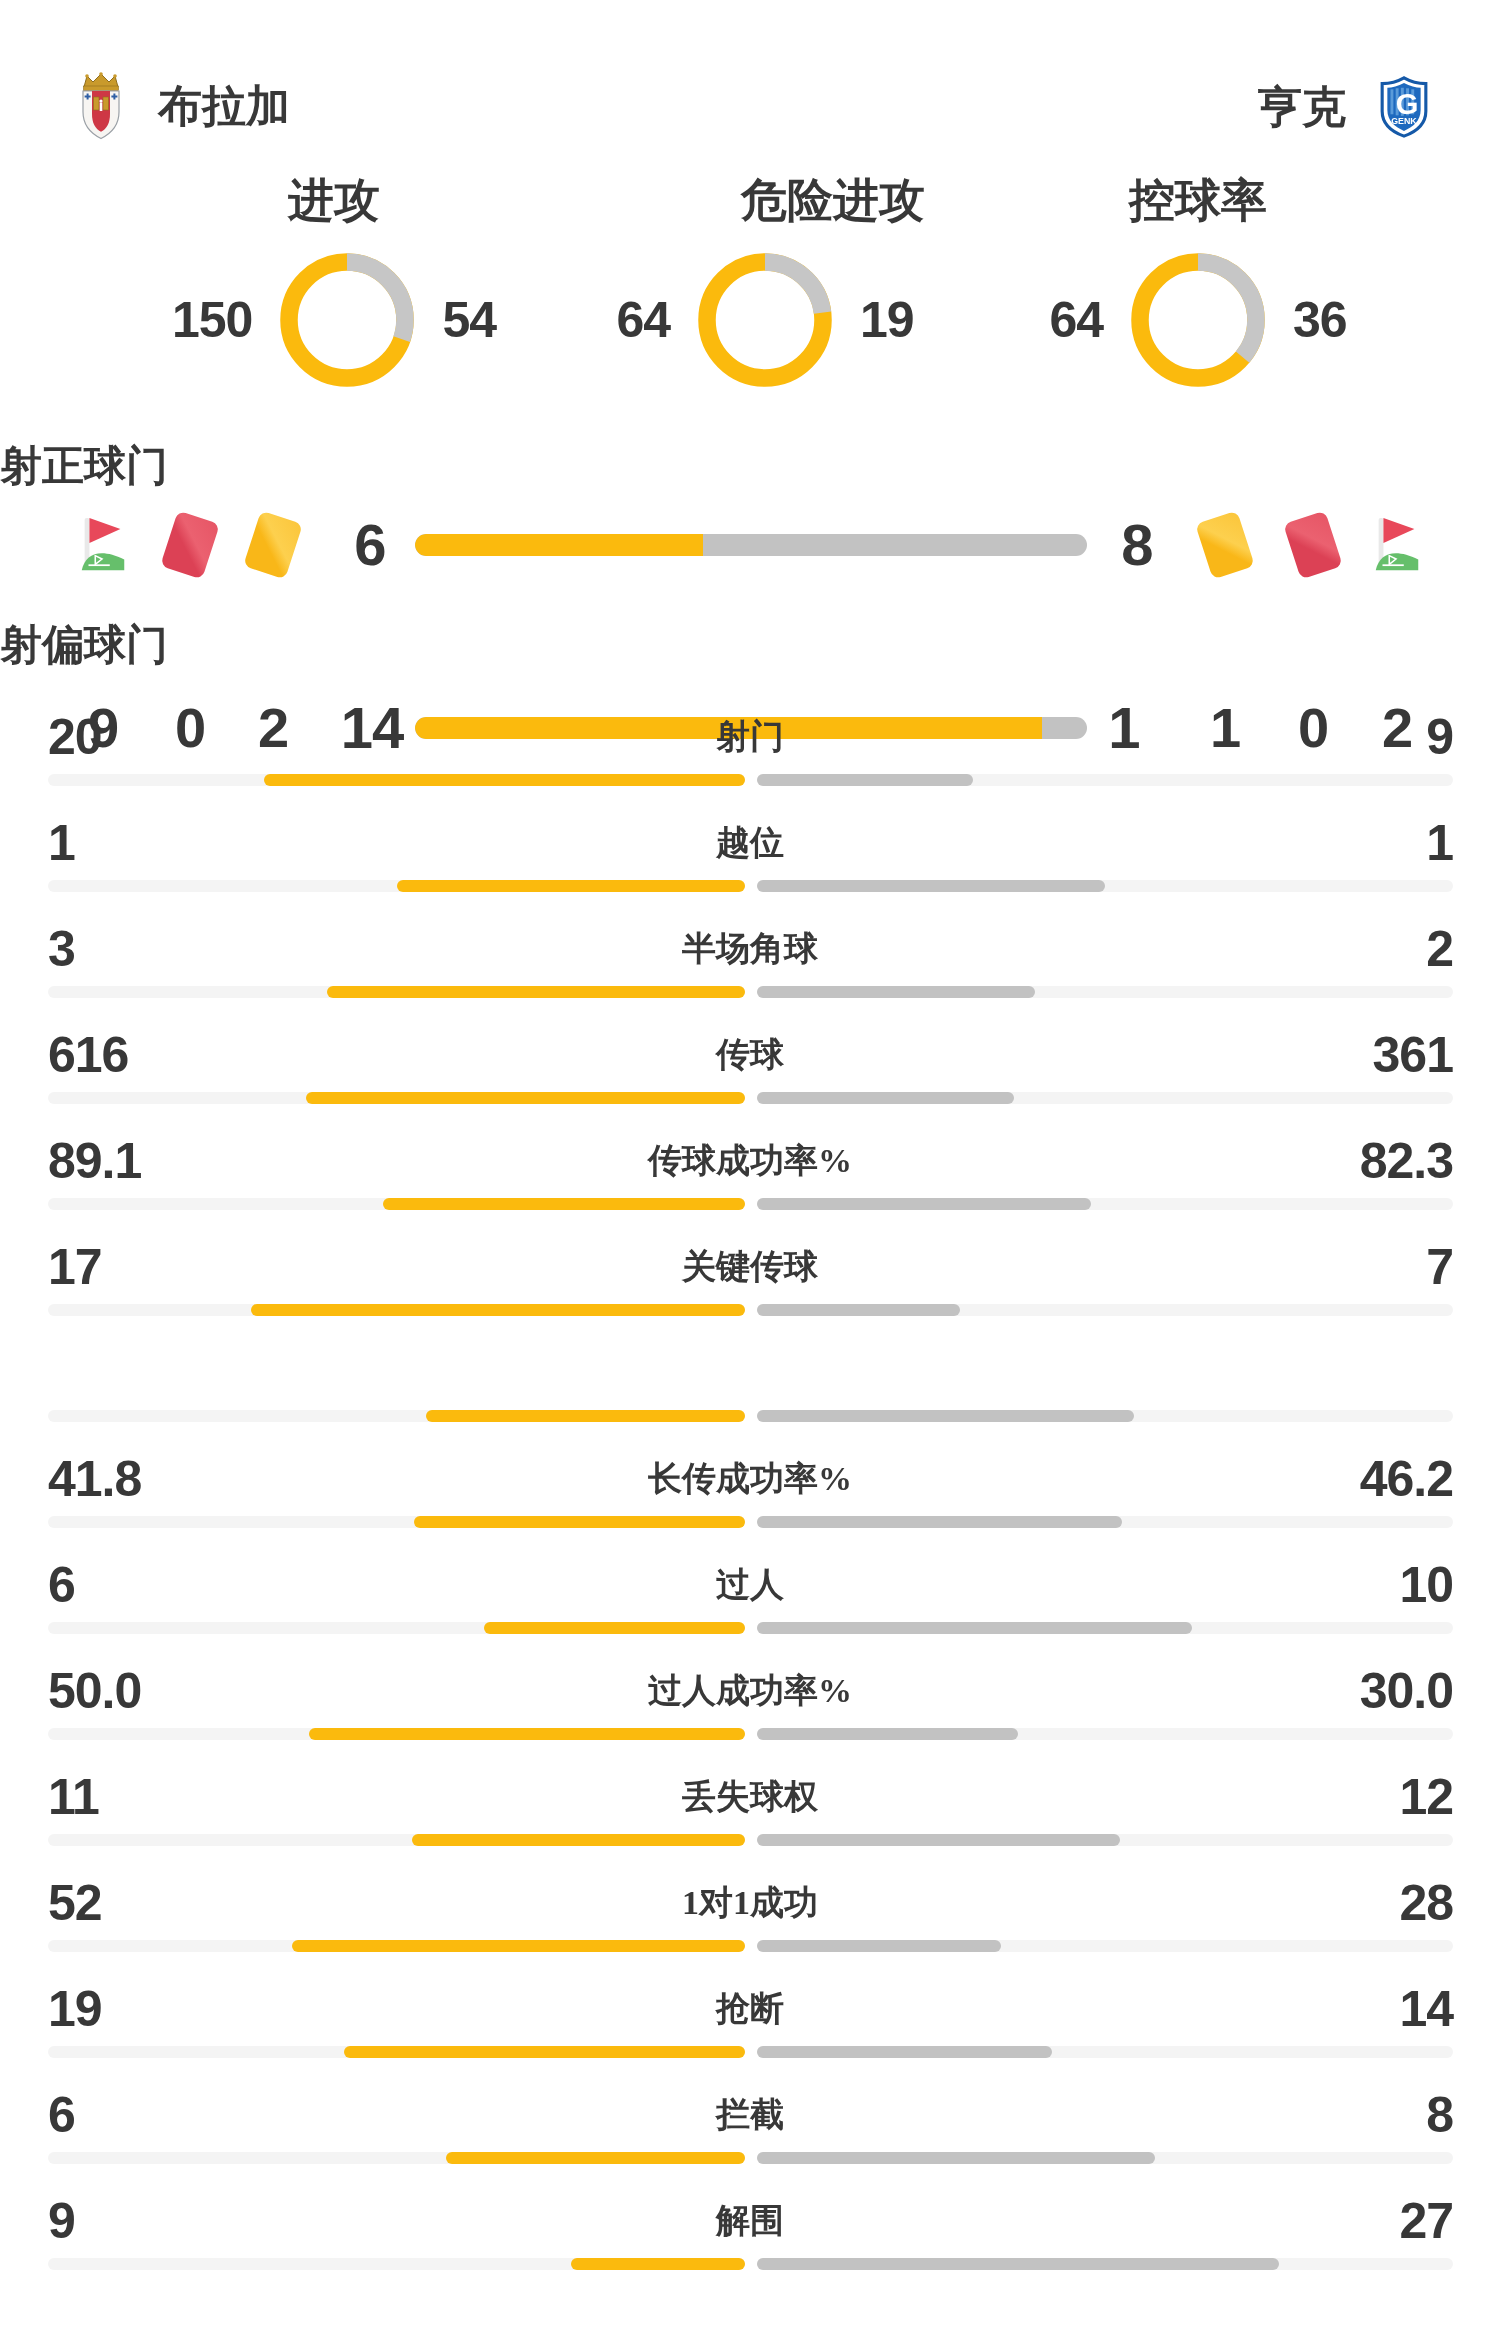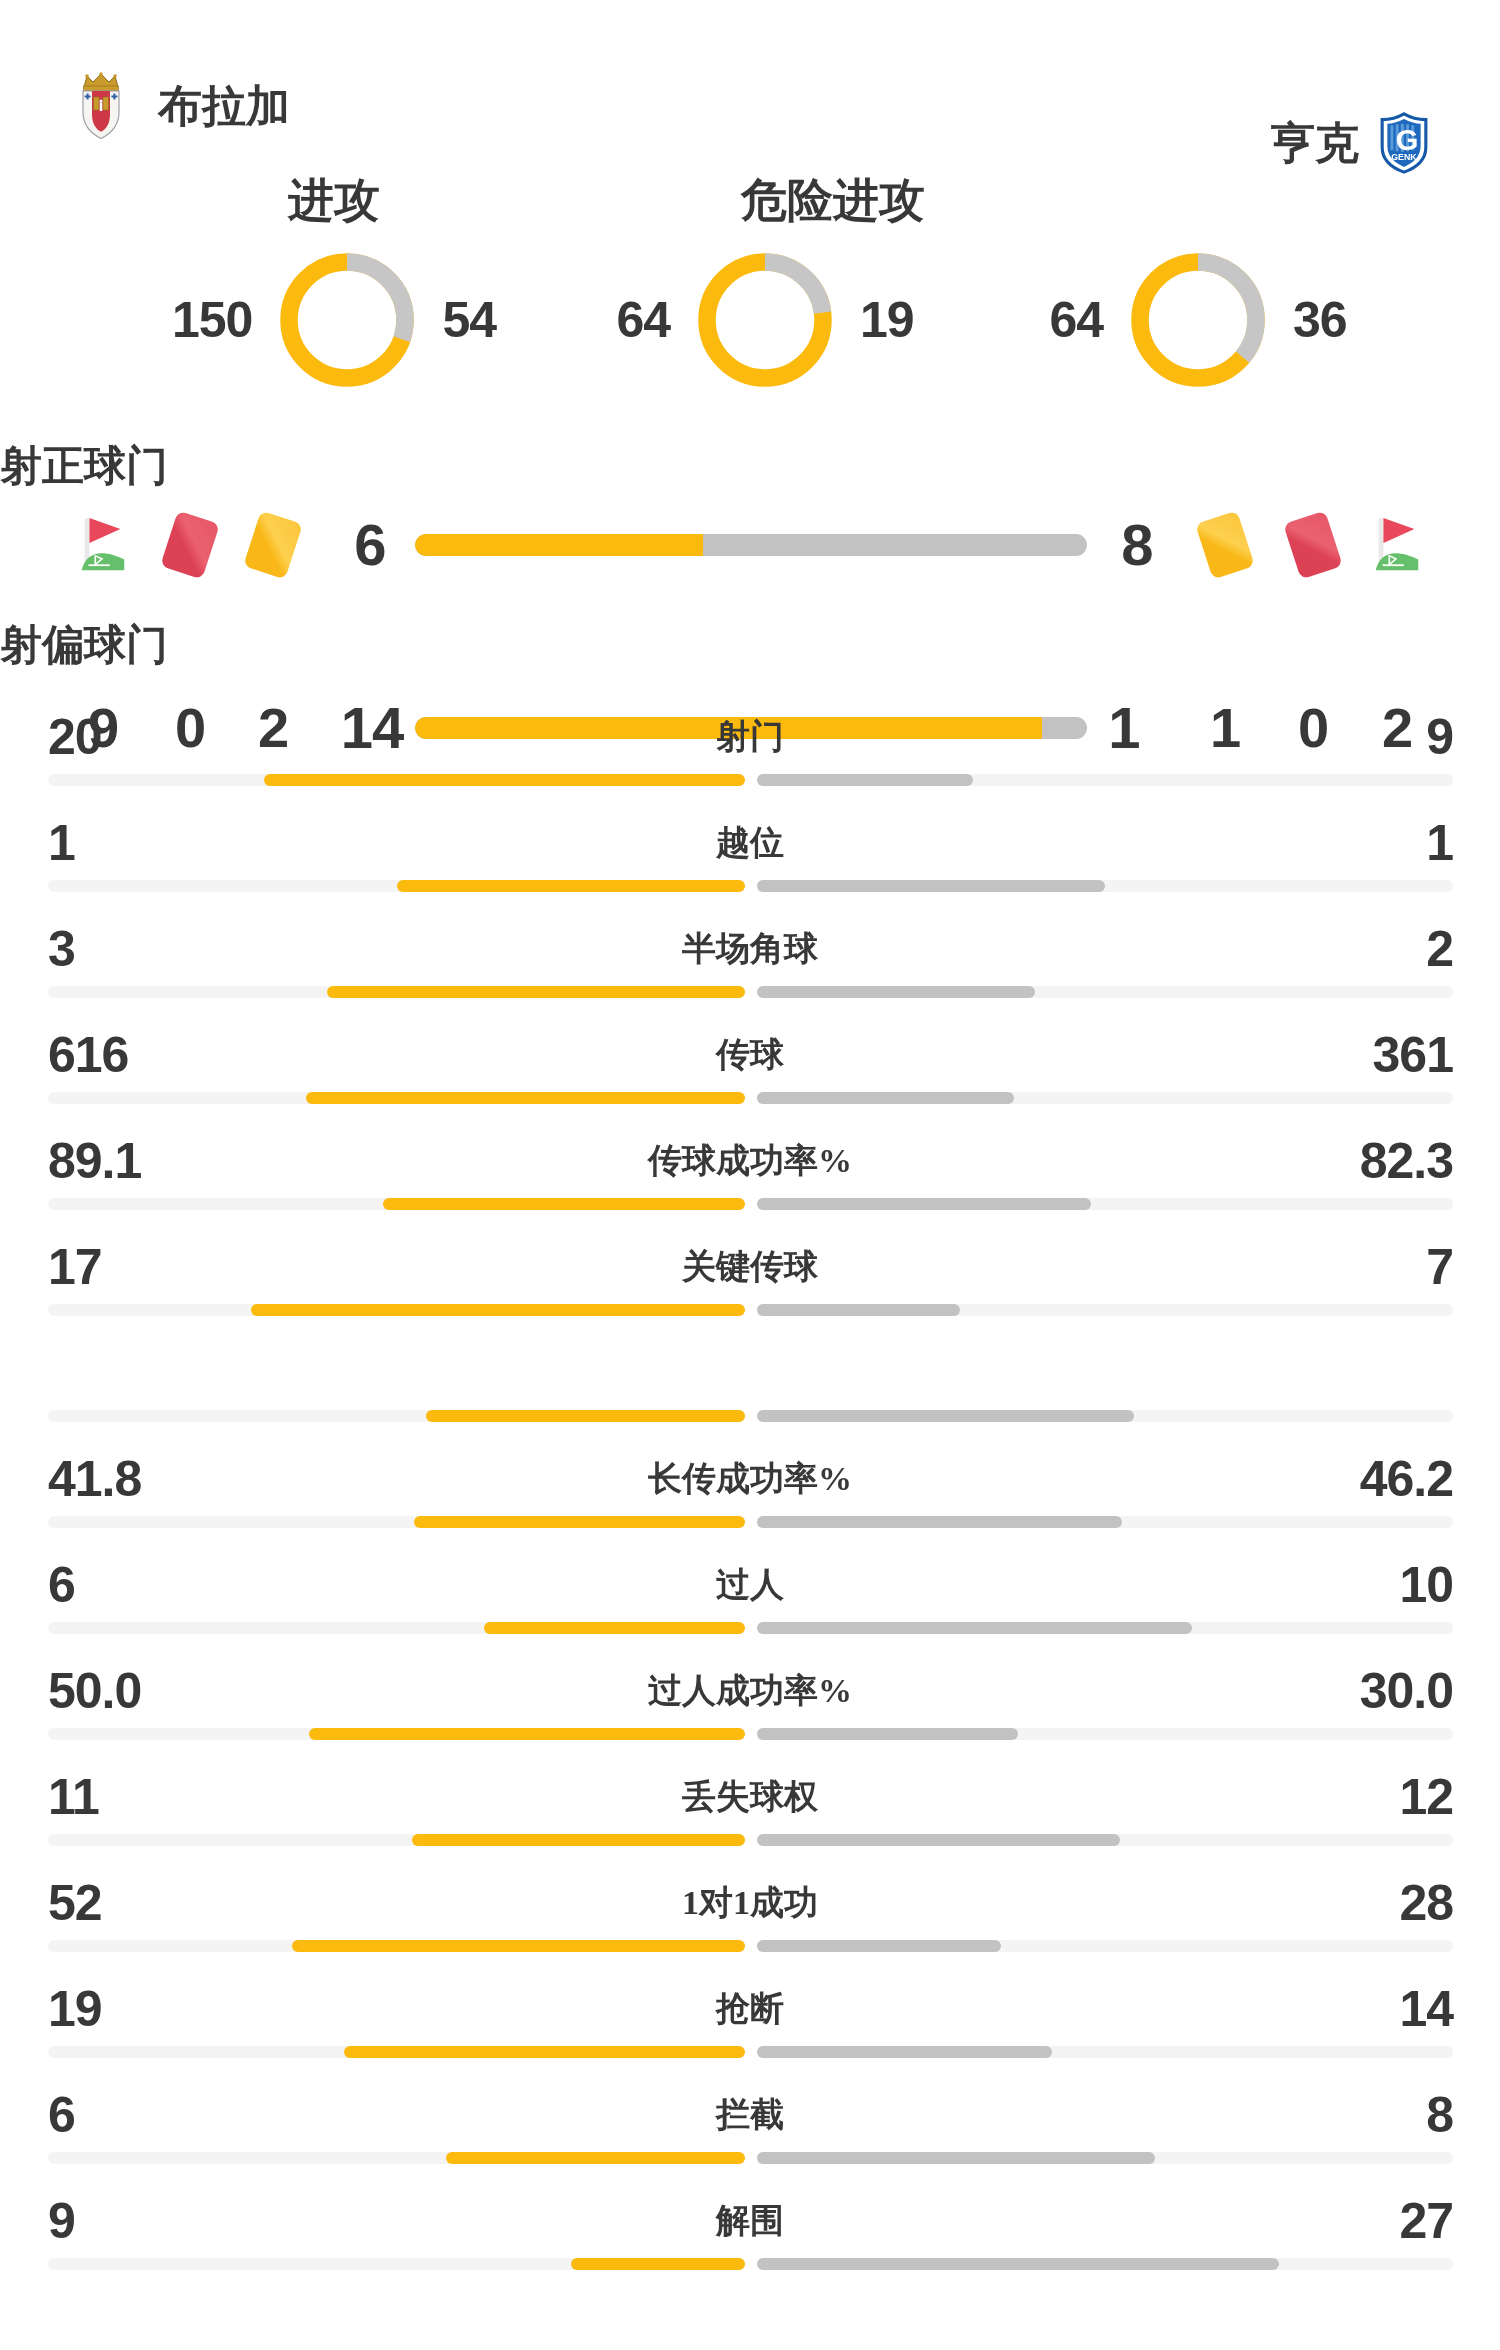--- a/index.html
+++ b/index.html
@@ -3,21 +3,21 @@
 <meta charset="utf-8">
 <style>
   html,body{margin:0;padding:0;background:#fff;}
   .page{
     position:relative;width:1500px;height:2350px;background:#fff;overflow:hidden;
     font-family:"Liberation Sans","DejaVu Sans",sans-serif;font-weight:700;color:var(--text,#383838);
   }
   
   .team{position:absolute;display:flex;align-items:center;}
   .team-home{left:74px;top:70px;height:72px;gap:30px;}
-  .team-away{right:70px;top:74px;height:66px;gap:19px;margin-top:36px;}
+  .team-away{right:70px;top:74px;height:66px;gap:32px;}
   .team-name{font-size:44px;line-height:48px;white-space:nowrap;}
   
   .dlabel{position:absolute;top:174px;width:320px;text-align:center;font-size:46px;line-height:52px;}
   .dcol{position:absolute;top:253px;width:440px;height:134px;display:flex;align-items:center;justify-content:center;gap:28px;}
   .dval{font-size:50px;letter-spacing:-1px;white-space:nowrap;}
   
   .shots-label{position:absolute;left:0;width:100%;text-align:left;font-size:42px;line-height:48px;}
   .shotbar{position:absolute;left:415px;width:672px;height:22px;border-radius:11px;background:var(--bargray,#C2C2C2);overflow:hidden;}
   .shotfill{height:100%;background:var(--accent,#FBBA0D);border-radius:11px 0 0 11px;}
   .bigval{position:absolute;width:96px;text-align:center;font-size:58px;line-height:66px;letter-spacing:-1px;}
@@ -79,20 +79,21 @@
       <rect x="22" y="11.5" width="2.8" height="27" fill="#5B9BD9"></rect>
       <rect x="27" y="12" width="2.8" height="26" fill="#5B9BD9"></rect>
       <rect x="32" y="13" width="2.8" height="24" fill="#5B9BD9"></rect>
       <text x="28" y="37" font-size="28" font-weight="bold" fill="#FFFFFF" text-anchor="middle" font-family="Liberation Sans, sans-serif">G</text>
       <text x="25" y="46.5" font-size="8.5" font-weight="bold" fill="#FFFFFF" text-anchor="middle" font-family="Liberation Sans, sans-serif">GENK</text>
     </svg>
   </div>
 
   <div class="dlabel" style="left:174px;">进攻</div>
   <div class="dlabel" style="left:605px;text-align:right;">危险进攻</div>
+  <div class="dlabel" style="left:1038px;">控球率</div>
 
   <div class="dcol" style="left:114px;">
     <div class="dval">150</div>
     <svg class="donut" width="134" height="134" viewBox="0 0 134 134">
       <circle class="d-home" cx="67" cy="67" r="58" fill="none" stroke="#FBBA0D" stroke-width="17.5"></circle>
       <circle class="d-away" cx="67" cy="67" r="58" fill="none" stroke="#C6C6C6" stroke-width="17.5" transform="rotate(-90 67 67)" stroke-dasharray="110.55582237127228 364.424747816416"></circle>
     </svg>
     <div class="dval">54</div>
   </div>
 

